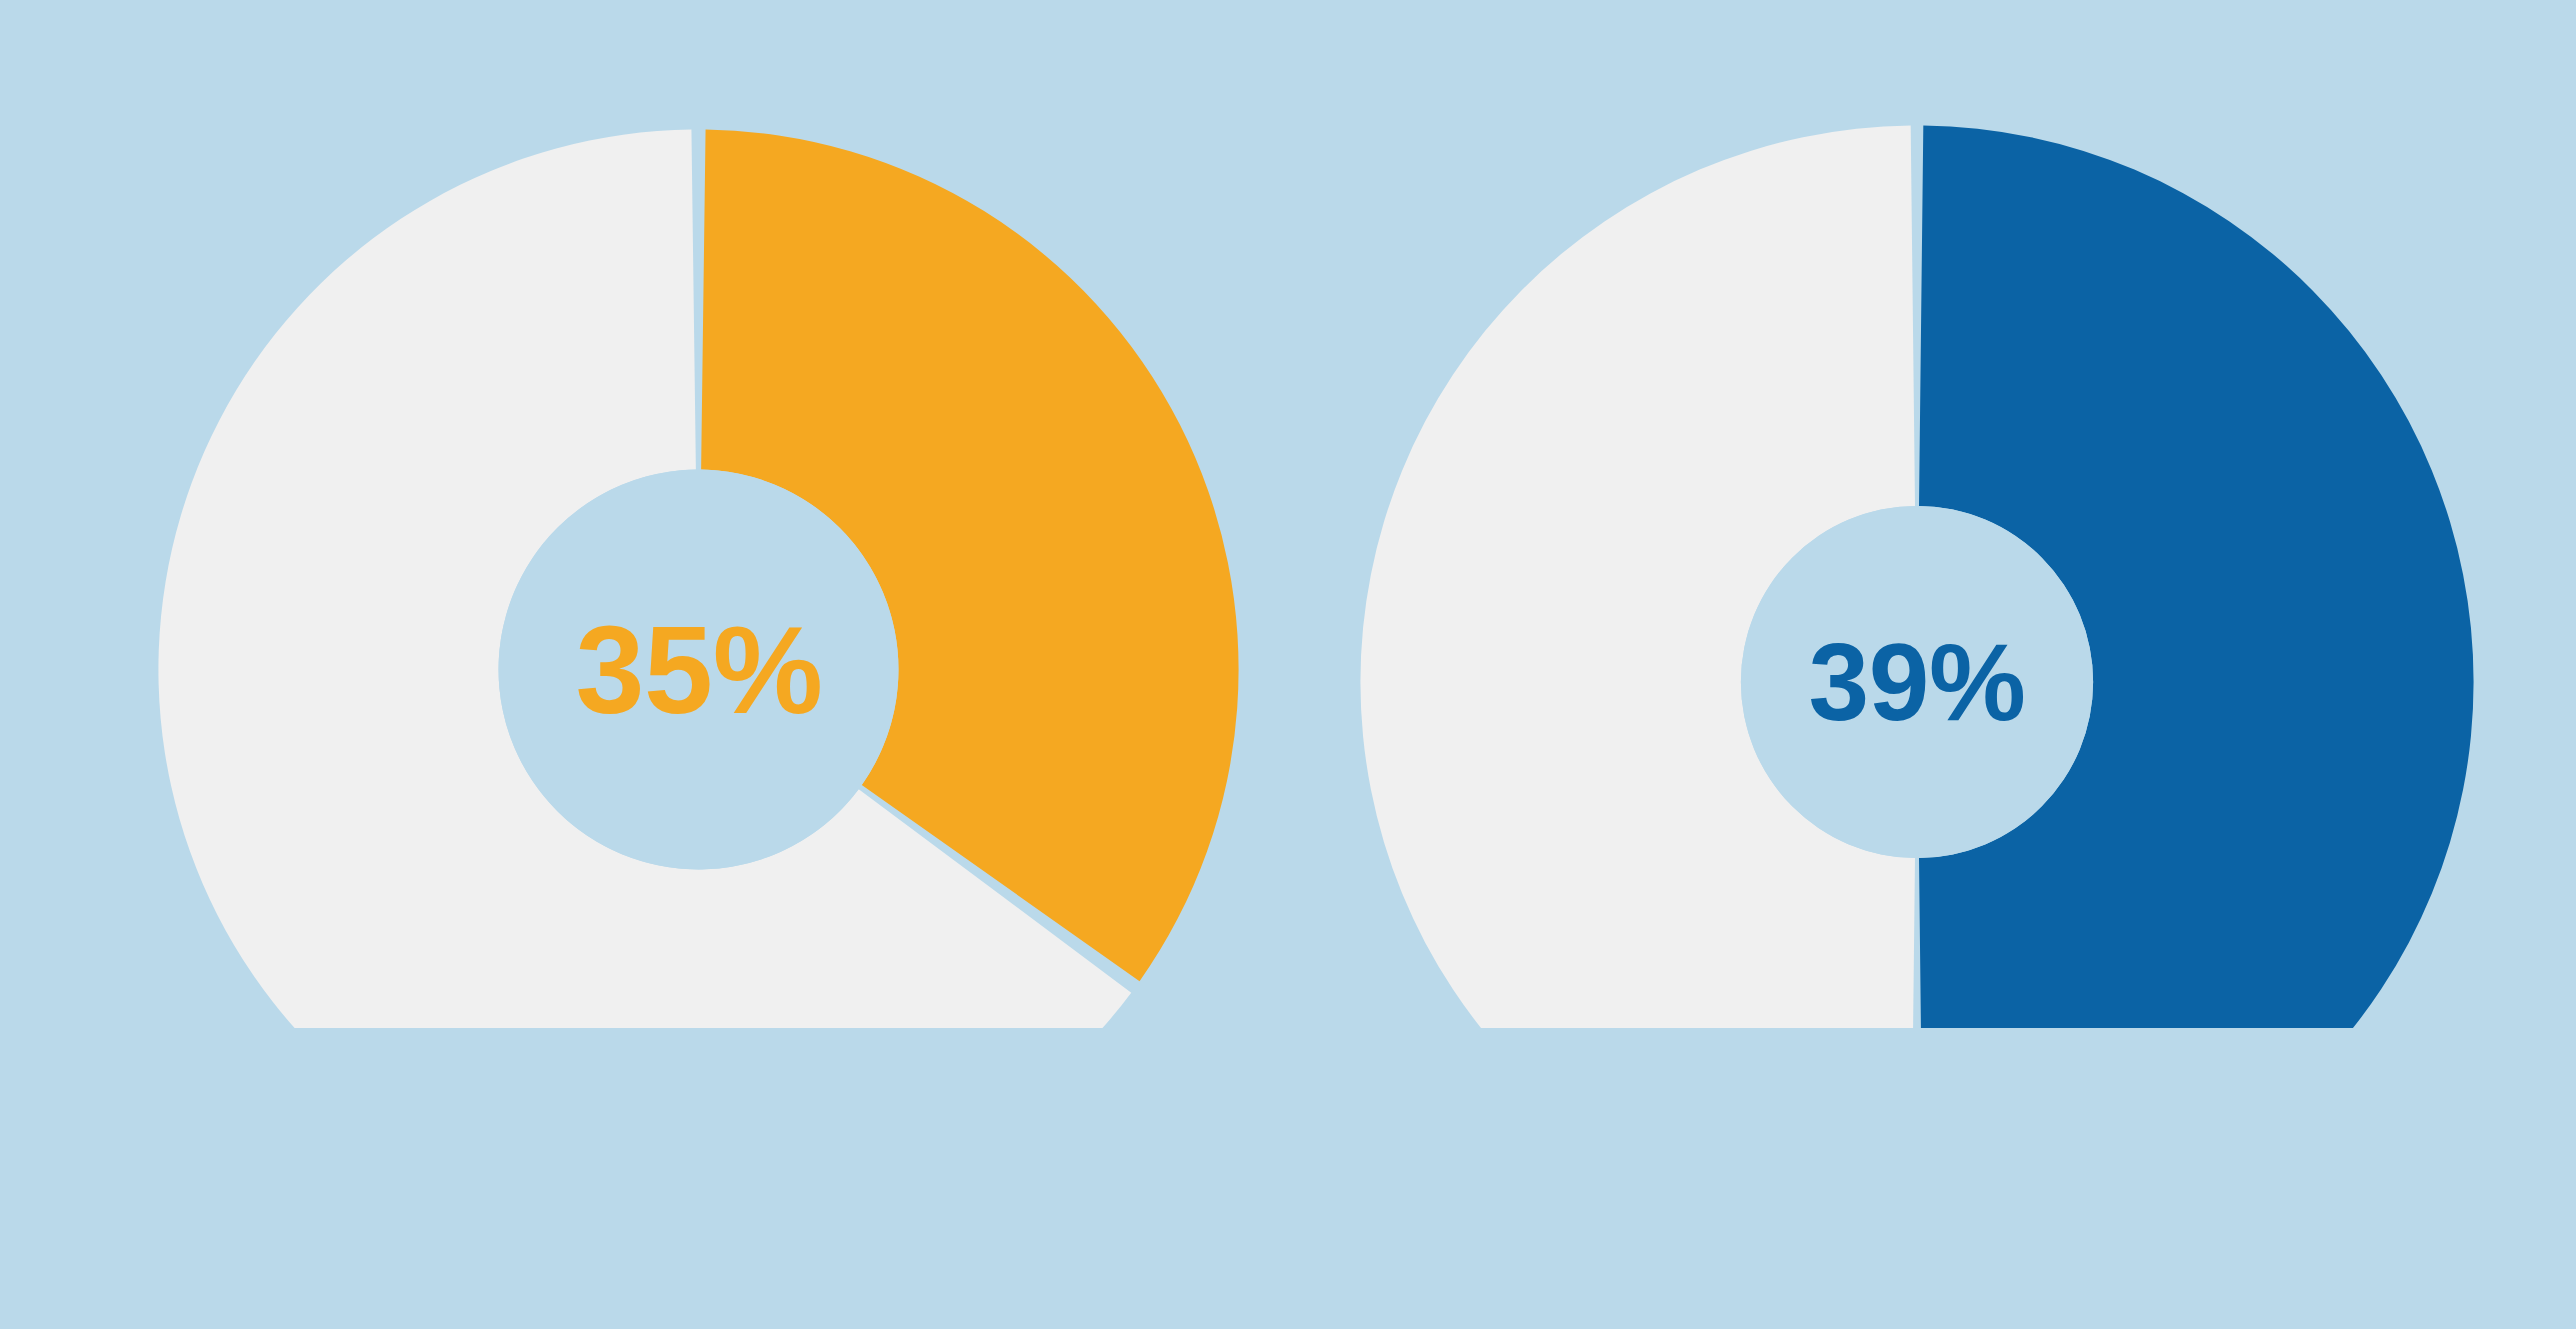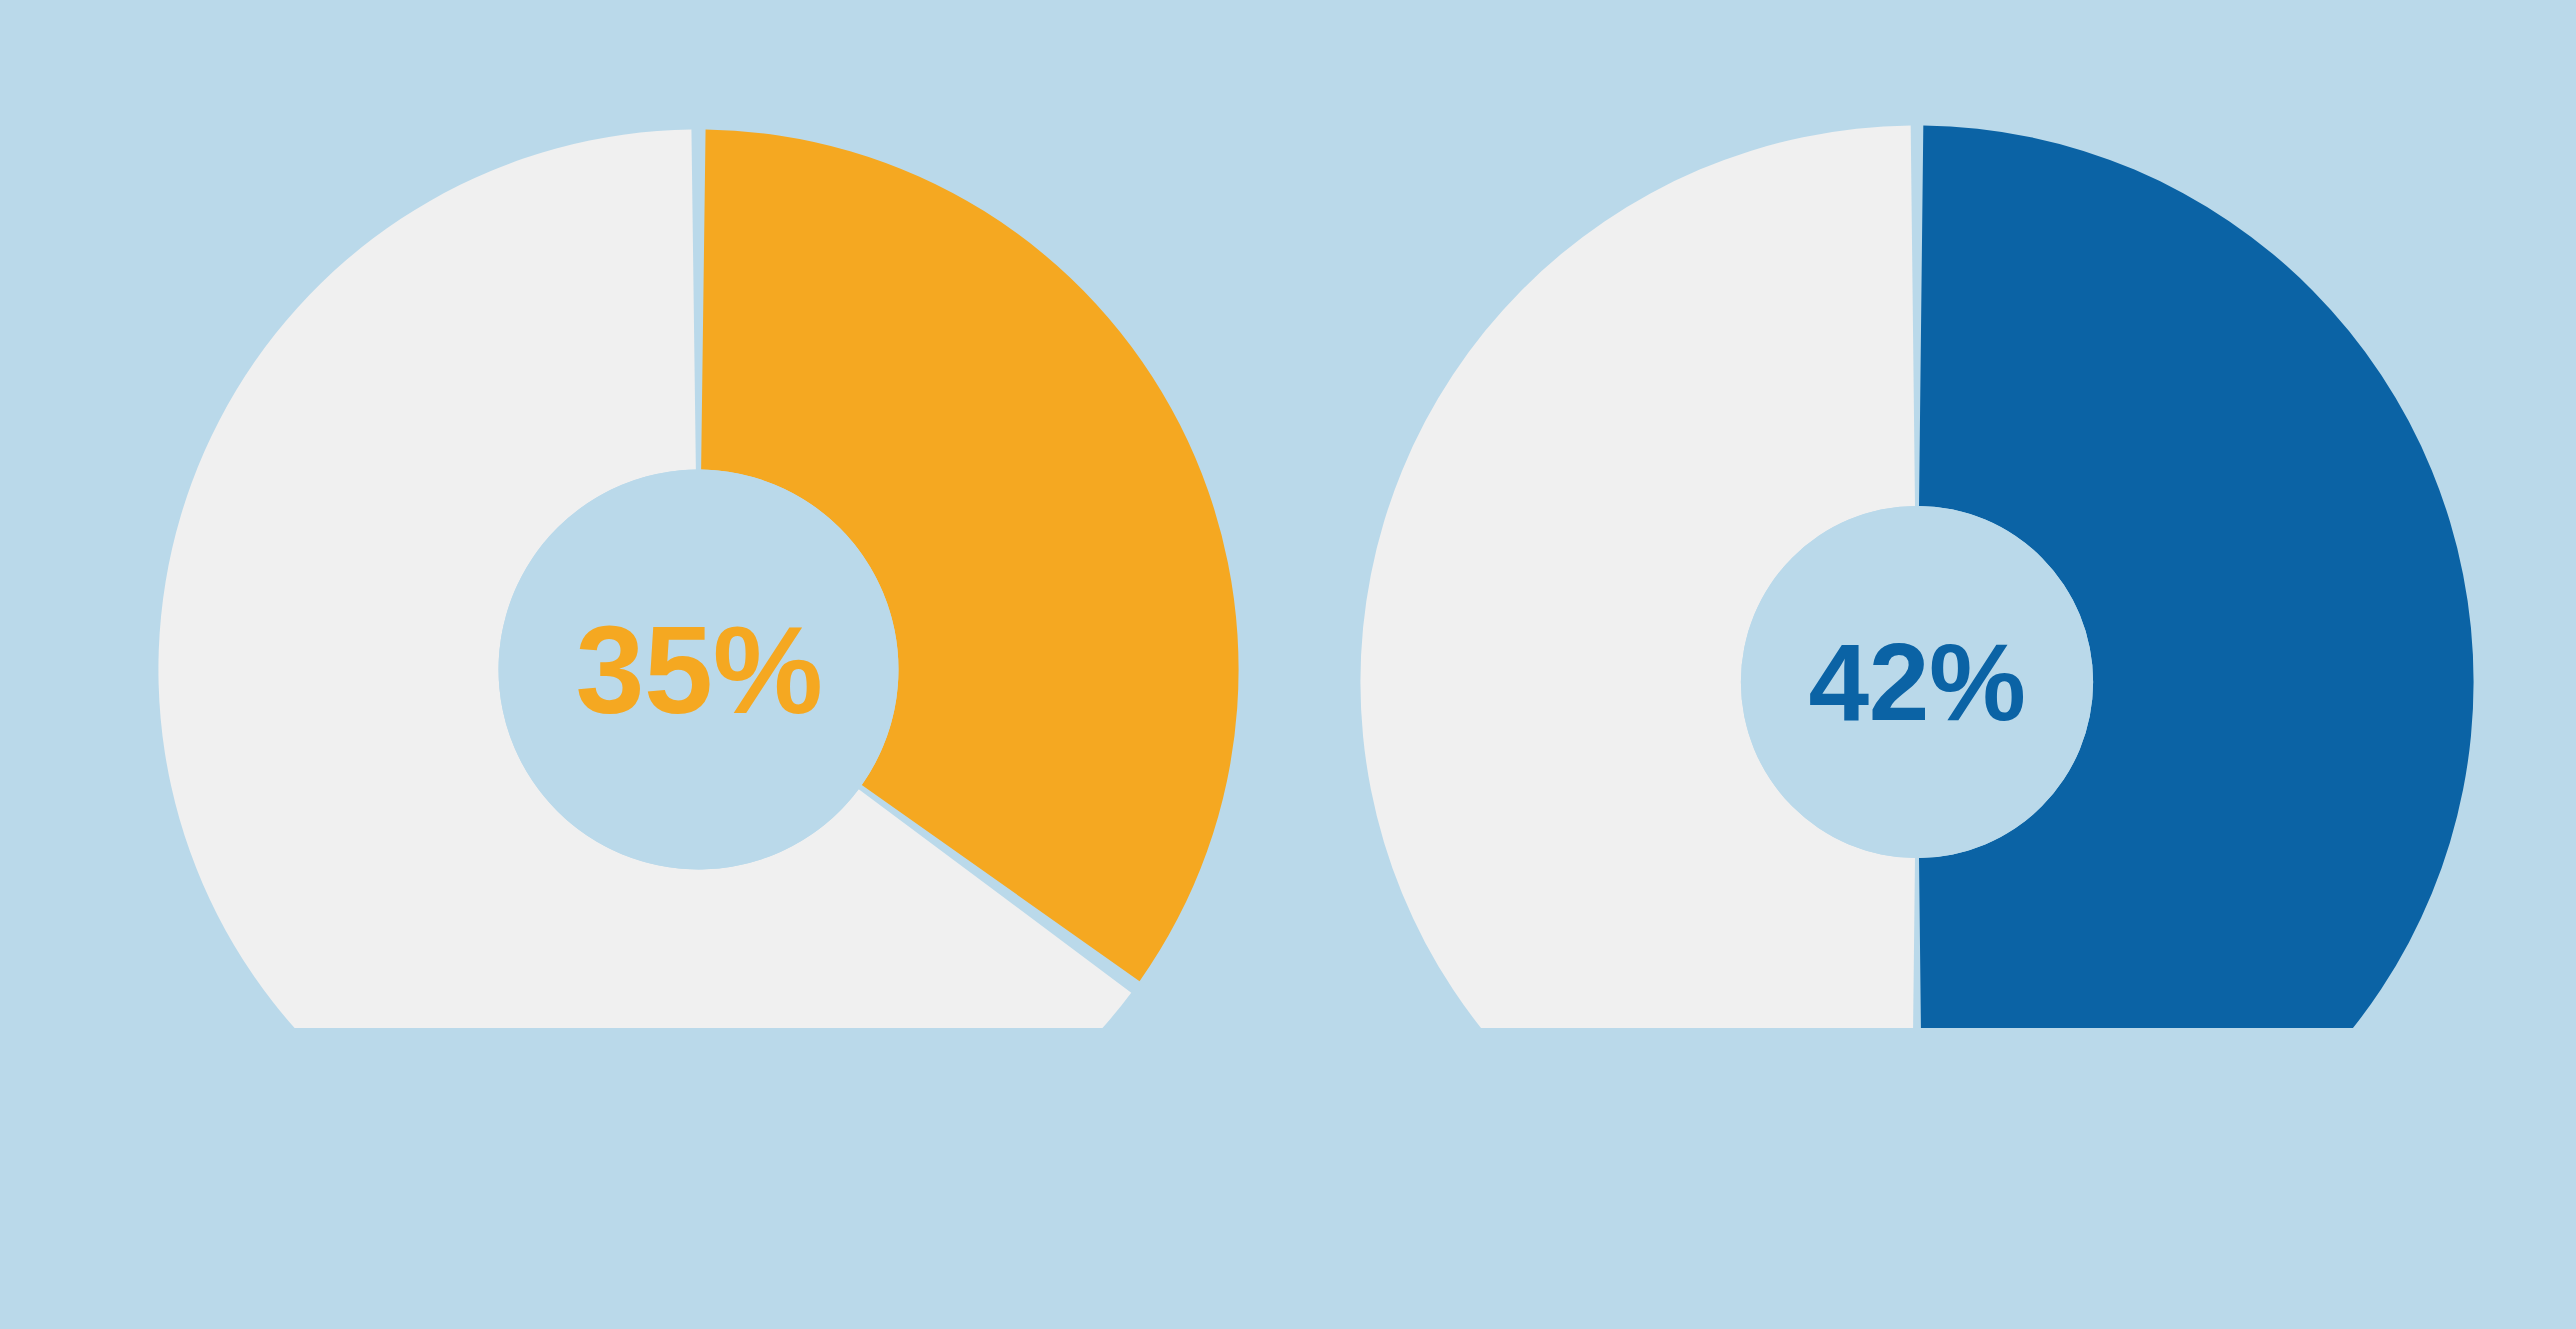--- a/index.html
+++ b/index.html
@@ -46,17 +46,17 @@
       </svg>
     <div class="center-label" id="lbl-0" style="left: 344px; top: 344px; width: 400px; height: 400px; color: rgb(245, 168, 33); font-size: 124px;">35%</div>
   </div>
 
   <div class="donut-wrap" id="wrap-1" style="left: 1357px; top: 122px; width: 1120px; height: 1120px;">
     <svg class="donut-svg" id="svg-1" width="1120" height="1120" viewBox="0 0 1310 1310">
         <path d="M 662.3852023137875 4.041891680590311 A 651 651 0 0 1 662.3852023137875 1305.9581083194098 L 657.3369457398468 860.9867439536074 A 206 206 0 0 0 657.3369457398468 449.0132560463926 Z" fill="#0b63a5" shape-rendering="geometricPrecision"></path>
         <path d="M 647.6147976862126 1305.9581083194098 A 651 651 0 0 1 647.6147976862123 4.041891680590311 L 652.6630542601532 449.0132560463926 A 206 206 0 0 0 652.6630542601533 860.9867439536074 Z" fill="#f0f0f0" shape-rendering="geometricPrecision"></path>
         <circle cx="655" cy="655" r="206" fill="#bad9ea"></circle>
       </svg>
-    <div class="center-label" id="lbl-1" style="left: 384px; top: 384px; width: 352px; height: 352px; color: rgb(11, 99, 165); font-size: 109px;">42%</div>
+    <div class="center-label" id="lbl-1" style="left: 384px; top: 384px; width: 352px; height: 352px; color: rgb(11, 99, 165); font-size: 109px;">39%</div>
   </div>
 
 </div>
 
 
 </body></html>

